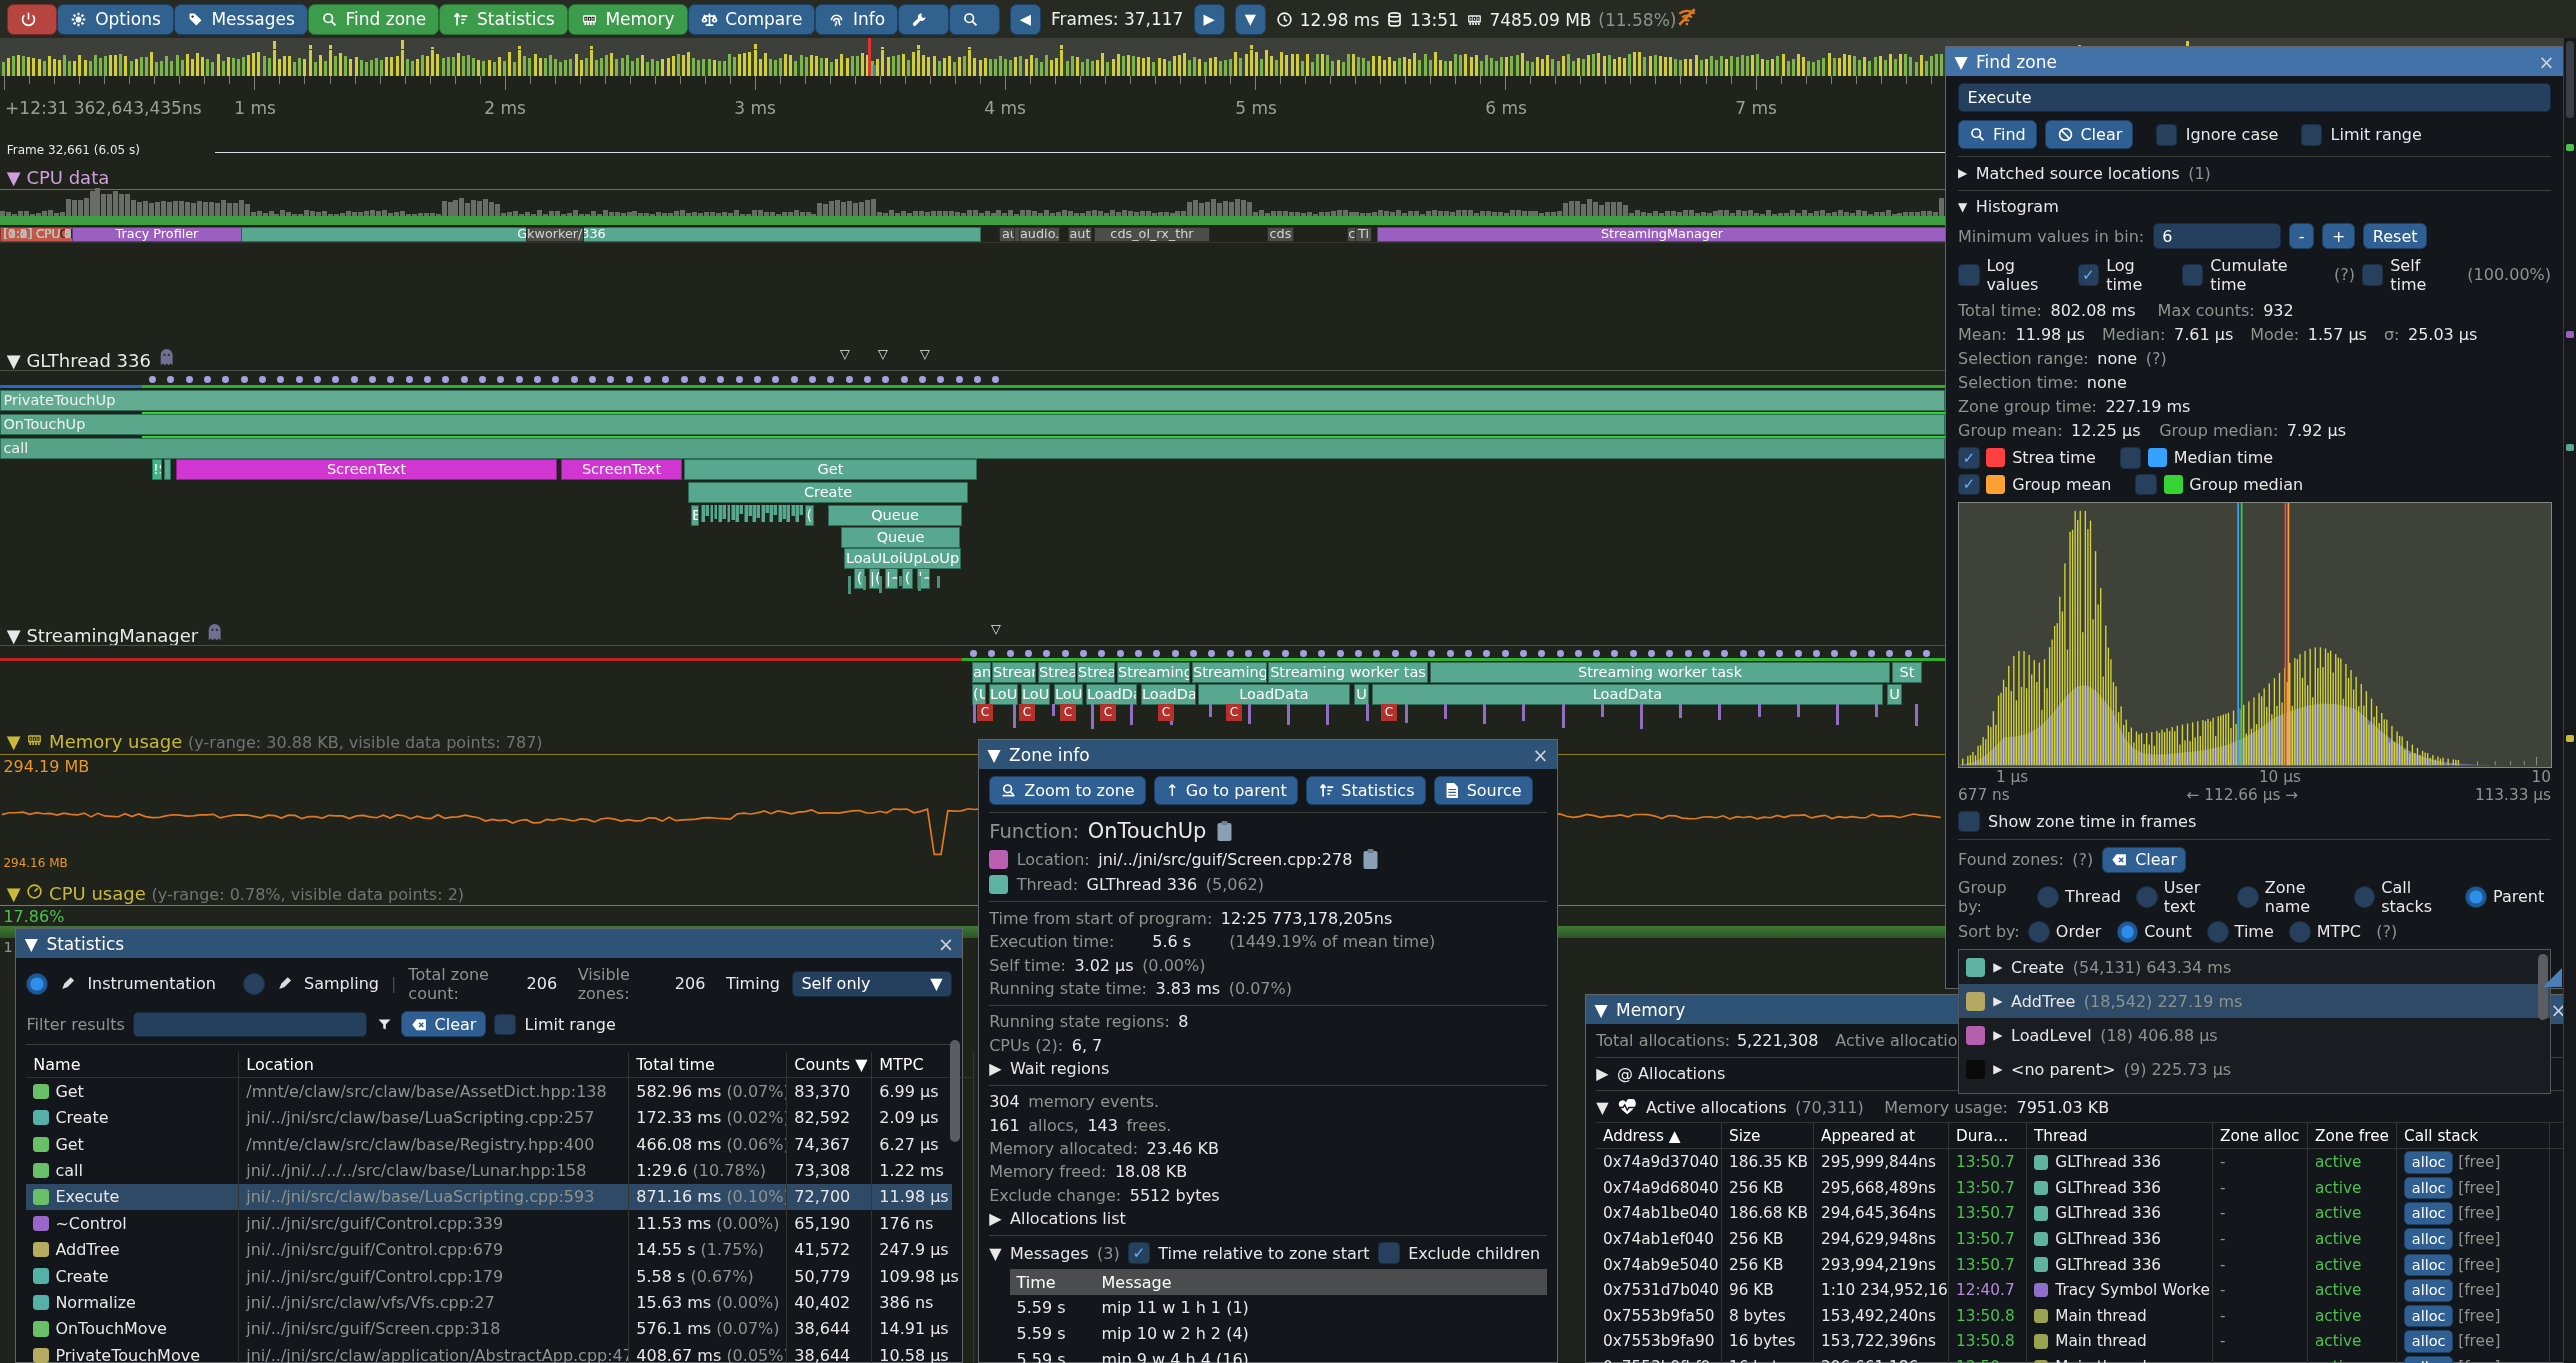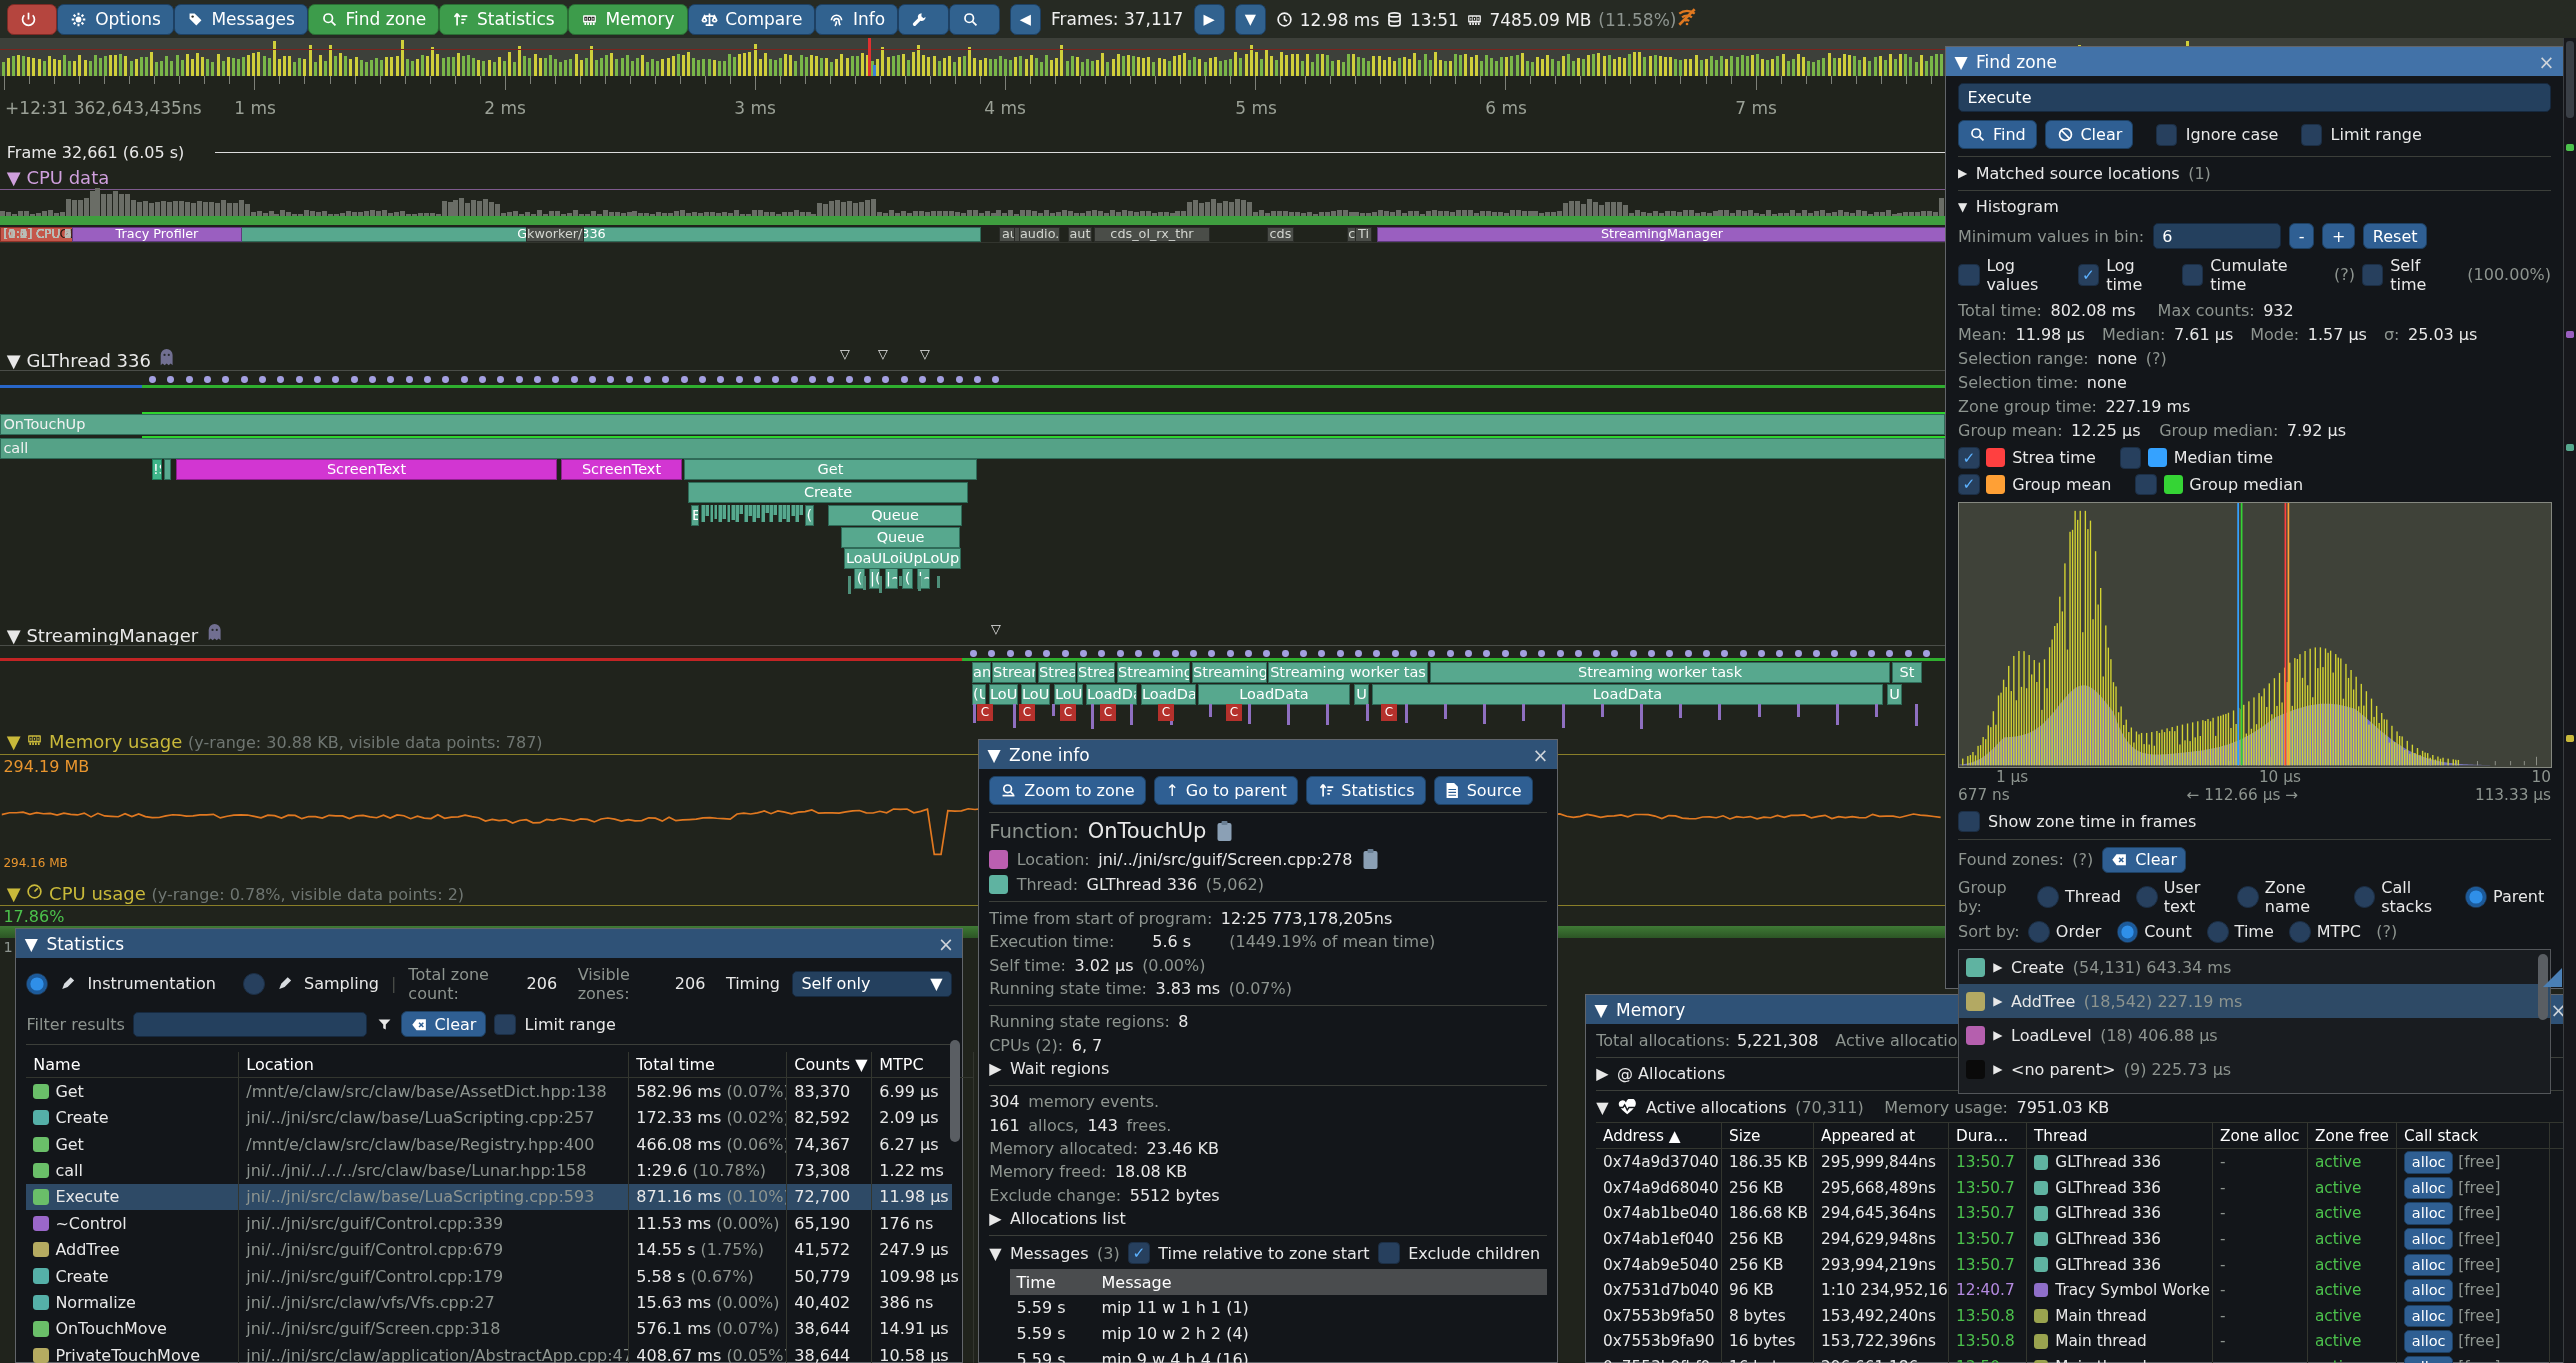--- a/index.html
+++ b/index.html
@@ -838,21 +838,21 @@
       <span class="tlabel" style="left: 255px;">1 ms</span>
       <span class="tlabel" style="left: 505px;">2 ms</span>
       <span class="tlabel" style="left: 755px;">3 ms</span>
       <span class="tlabel" style="left: 1005px;">4 ms</span>
       <span class="tlabel" style="left: 1256px;">5 ms</span>
       <span class="tlabel" style="left: 1506px;">6 ms</span>
       <span class="tlabel" style="left: 1756px;">7 ms</span>
     </div>
 
   <div id="frame-row">
-    <span class="abs" style="left:6.8px;top:1.7px;font-size:16px;">Frame 32,661 (6.05 s)</span>
+    <span class="abs" style="left:6.8px;top:1.7px;font-size:12px;">Frame 32,661 (6.05 s)</span>
     <span class="line"></span>
   </div>
 
   <div class="sect-h lav" style="left:6.8px;top:167px;">▼ <span>CPU data</span></div>
   <div class="sect-line" style="left:0;top:189px;width:1945px;background:#7e5a8e;"></div>
   <div id="cpu-usage-strip" class="abs" style="left:0;top:194px;width:1945px;height:31px;">
       <div style="position: absolute; left: 0px; bottom: 0px; width: 1945px; height: 9.4px; background: rgb(63, 158, 63);"></div>
       <span style="position: absolute; left: 0px; bottom: 9.4px; width: 5.1px; height: 4.2px; background: rgb(106, 109, 102);"></span>
       <span style="position: absolute; left: 6px; bottom: 9.4px; width: 5.1px; height: 3.3px; background: rgb(106, 109, 102);"></span>
       <span style="position: absolute; left: 12px; bottom: 9.4px; width: 5.1px; height: 2.1px; background: rgb(106, 109, 102);"></span>
@@ -1271,20 +1271,24 @@
       <span class="dot" style="left: 901px; top: 0.9px;"></span>
       <span class="dot" style="left: 919px; top: 0.9px;"></span>
       <span class="dot" style="left: 937px; top: 0.9px;"></span>
       <span class="dot" style="left: 956px; top: 0.9px;"></span>
       <span class="dot" style="left: 974px; top: 0.9px;"></span>
       <span class="dot" style="left: 992px; top: 0.9px;"></span>
     </div>
   <div class="runline" style="left:0;top:385px;width:142px;background:#2866c8;"></div>
   <div class="runline" style="left:142px;top:385px;width:1803px;background:#2fae2f;"></div>
 
+  <div class="zrow" style="top:390px;height:20.5px;">
+    <span class="tbox" data-c="teal" style="left:0;width:1945px;background:#62ab91;"></span>
+    <span class="gl-label">PrivateTouchUp</span>
+  </div>
   <div class="runline" style="left:142px;top:412px;width:1803px;background:#2fd42f;height:1.7px;"></div>
   <div class="zrow" style="top:414px;height:20.5px;">
     <span class="tbox" data-c="teal" style="left:0;width:1945px;background:#5aa78c;"></span>
     <span class="gl-label">OnTouchUp</span>
   </div>
   <div class="runline" style="left:142px;top:436px;width:1803px;background:#2fd42f;height:1.7px;"></div>
   <div class="zrow" style="top:438px;height:20.5px;">
     <span class="tbox" data-c="teal" style="left:0;width:1945px;background:#55a287;"></span>
     <span class="gl-label">call</span>
   </div>

